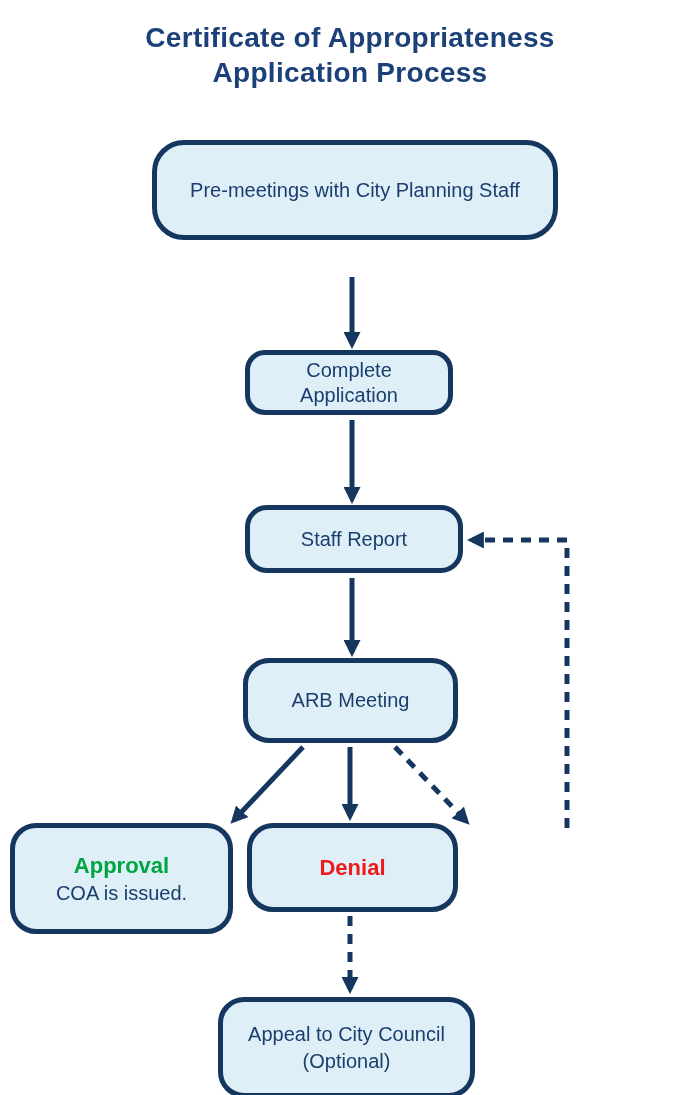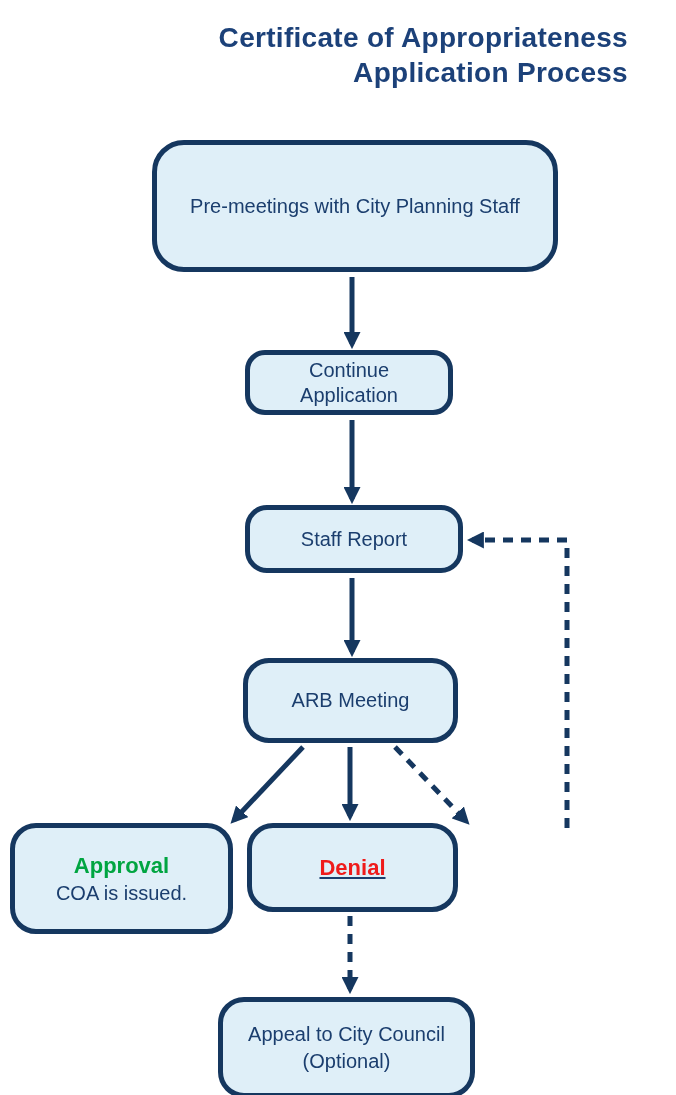--- a/index.html
+++ b/index.html
@@ -8,40 +8,40 @@
     --title-blue:#1C4179;
     --box-fill:#DFEFF8;
     --approval-green:#00A541;
     --denial-red:#EF1B1B;
     --background:#FFFFFF;
   }
   html,body{margin:0;padding:0;}
   body{background:var(--background);font-family:"Liberation Sans",sans-serif;}
   .stage{position:relative;width:676px;height:1095px;background:var(--background);overflow:hidden;}
 
-  .title{position:absolute;top:20px;left:0;width:628px;text-align:right;
-         font-weight:bold;font-size:28px;line-height:35px;color:var(--title-blue);letter-spacing:.3px;}
+  .title{position:absolute;top:20px;left:0;width:628px;text-align:center;
+         font-weight:bold;font-size:28px;line-height:35px;color:var(--title-blue);letter-spacing:.3px;padding-left:36px;}
 
   .arrows{position:absolute;top:0;left:0;pointer-events:none;}
   .arrows path{fill:none;stroke:var(--navy);stroke-width:5;}
   .arrows path.dashed{stroke-dasharray:10 8;}
   .arrows .ah{fill:var(--navy);stroke:none;}
 
   .node{position:absolute;box-sizing:border-box;background:var(--box-fill);
         border:5px solid var(--navy);display:flex;flex-direction:column;
         align-items:center;justify-content:center;text-align:center;
         color:var(--text-navy);font-size:20px;line-height:27px;padding:0 8px;}
   .line{white-space:nowrap;}
 
-  .node-pre{left:152px;top:140px;width:406px;height:132px;border-radius:32px;}
+  .node-pre{left:152px;top:140px;width:406px;height:100px;border-radius:32px;}
   .node-complete{left:245px;top:350px;width:208px;height:65px;border-radius:20px;line-height:25px;}
   .node-staff{left:245px;top:505px;width:218px;height:68px;border-radius:22px;}
   .node-arb{left:243px;top:658px;width:215px;height:85px;border-radius:26px;text-align:center;}
   .node-approval{left:10px;top:823px;width:223px;height:111px;border-radius:26px;}
-  .node-denial{left:247px;top:823px;width:211px;height:89px;border-radius:26px;text-decoration:underline;}
+  .node-denial{left:247px;top:823px;width:211px;height:89px;border-radius:26px;}
   .node-continue{left:473px;top:830px;width:195px;height:85px;border-radius:22px;line-height:26px;}
   .node-appeal{left:218px;top:997px;width:257px;height:101px;border-radius:26px;}
 
   .outcome-title{font-weight:bold;font-size:22px;line-height:29px;}
   .node-approval .outcome-title{color:var(--approval-green);}
   .node-denial .outcome-title{color:var(--denial-red);}
 </style>
 </head>
 <body>
 
@@ -66,21 +66,21 @@
     <path class="dashed" d="M395 747 L466 821" marker-end="url(#ah)"></path>
     <path class="dashed" d="M567 828 L567 540 L472 540" marker-end="url(#ah)"></path>
     <path class="dashed" d="M350 916 L350 989" marker-end="url(#ah)"></path>
   </svg>
 
   <div class="node node-pre">
     <div class="line">Pre-meetings with City Planning Staff</div>
   </div>
 
   <div class="node node-complete">
-    <div class="line">Continue</div>
+    <div class="line">Complete</div>
     <div class="line">Application</div>
   </div>
 
   <div class="node node-staff">
     <div class="line">Staff Report</div>
   </div>
 
   <div class="node node-arb">
     <div class="line">ARB Meeting</div>
   </div>

